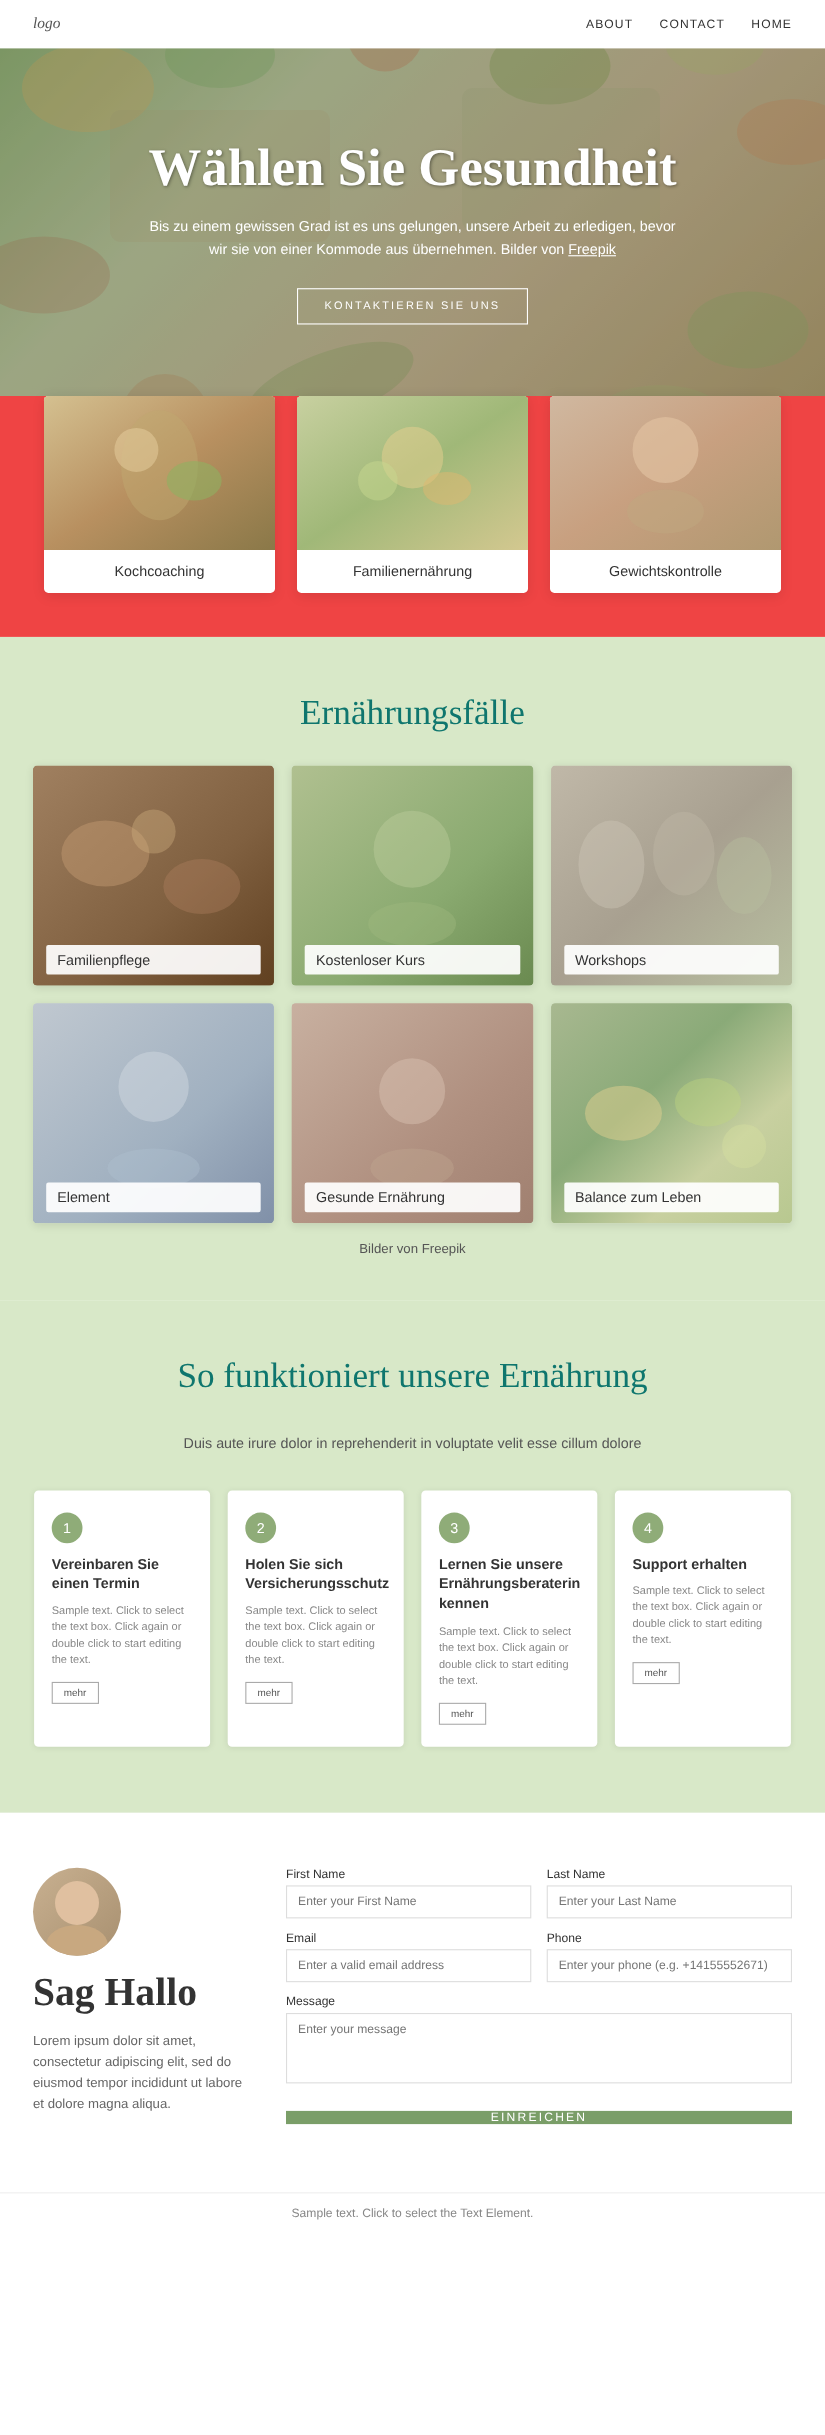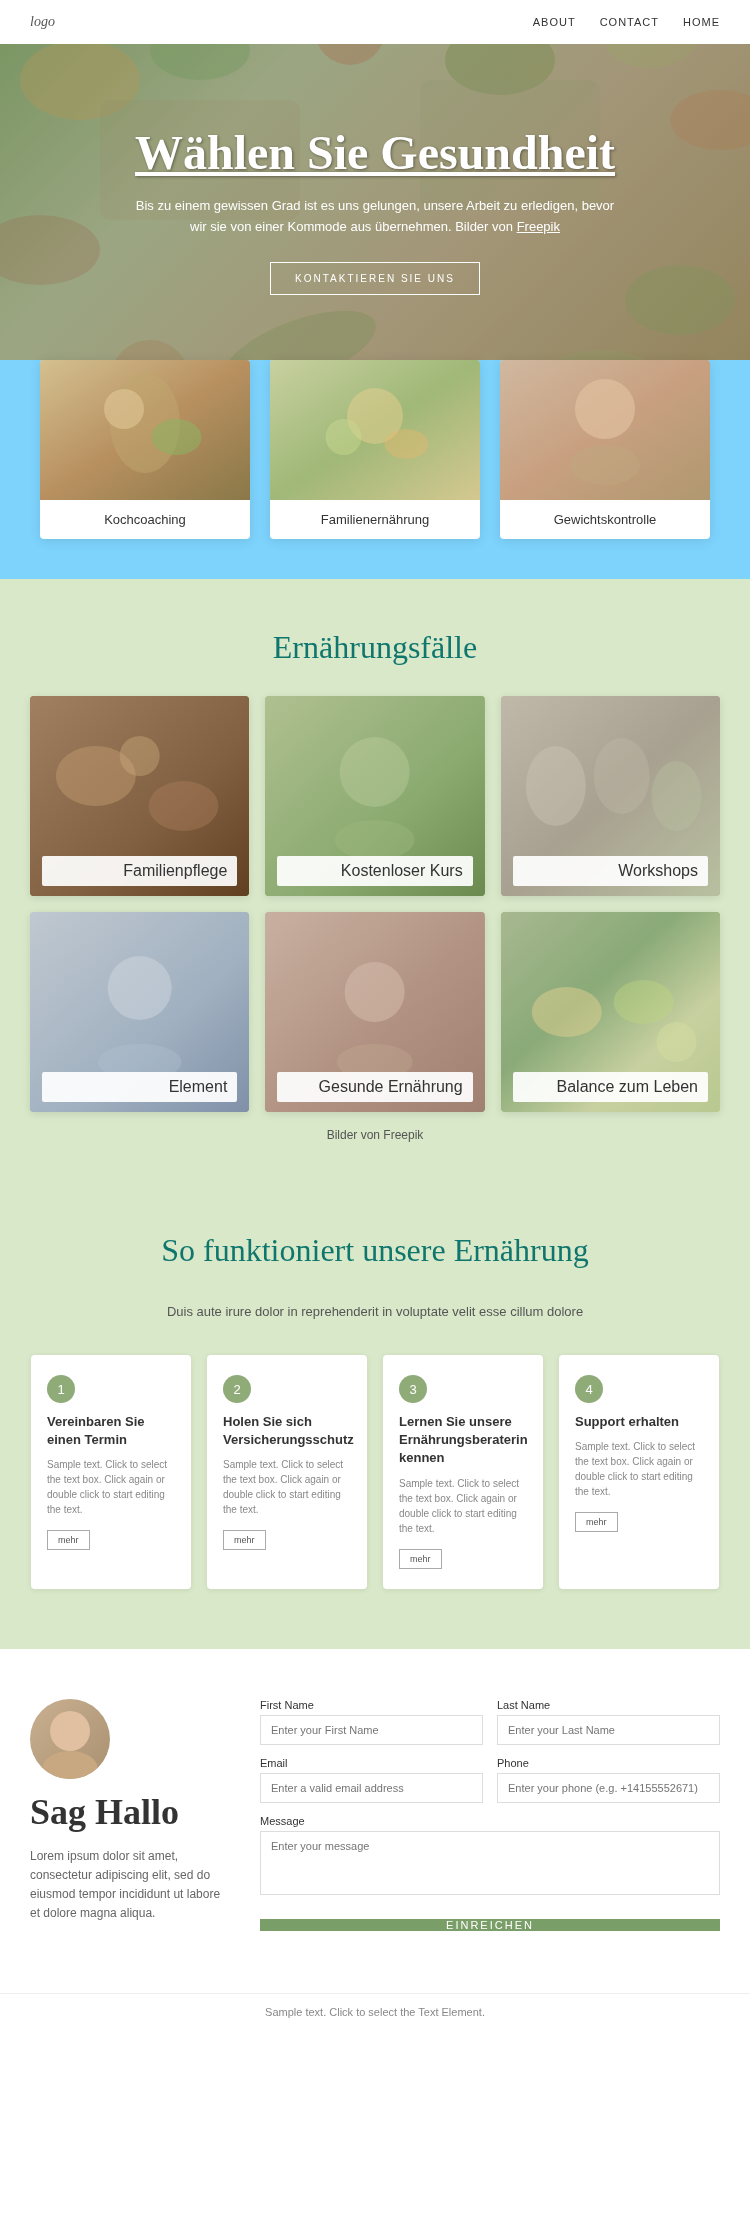--- a/index.html
+++ b/index.html
@@ -24,32 +24,32 @@
       background: linear-gradient(135deg, #8fbc6a 0%, #c8d8a0 30%, #d4c090 60%, #b8a060 100%);
       opacity: 0.85;
     }
     .hero-overlay {
       position: absolute; inset: 0;
       background: rgba(0,0,0,0.25);
     }
     .hero-content {
       position: relative; z-index: 2; text-align: center; color: #fff; padding: 0 60px;
     }
-    .hero-title { font-size: 48px; font-weight: bold; text-shadow: 1px 1px 3px rgba(0,0,0,0.4); margin-bottom: 16px; text-decoration: underline; }
+    .hero-title { font-size: 48px; font-weight: bold; text-shadow: 1px 1px 3px rgba(0,0,0,0.4); margin-bottom: 16px; }
     .hero-subtitle { font-size: 13px; line-height: 1.6; max-width: 480px; margin: 0 auto 24px; font-family: sans-serif; }
     .hero-subtitle a { color: #fff; text-decoration: underline; }
     .hero-btn {
       display: inline-block; border: 1.5px solid #fff; color: #fff;
       padding: 10px 24px; font-size: 10px; letter-spacing: 2px; text-transform: uppercase;
       font-family: sans-serif; cursor: pointer; background: transparent;
     }
 
     
     .cards-section {
-      background: #7dd3fc; padding: 0 30px 40px; margin-top: -60px; position: relative; z-index: 5;
+      background: #ef4444; padding: 0 30px 40px; margin-top: -60px; position: relative; z-index: 5;
     }
     .cards-row { display: flex; gap: 20px; justify-content: center; }
     .card {
       background: #fff; border-radius: 4px; overflow: hidden;
       box-shadow: 0 2px 12px rgba(0,0,0,0.1); flex: 1; max-width: 210px;
     }
     .card-img {
       width: 100%; height: 140px;
       background: #c8b89a;
       position: relative; overflow: hidden;
@@ -76,21 +76,21 @@
     .grid-card-bg { width: 100%; height: 100%; }
     .gc1 { background: linear-gradient(160deg, #a08060, #806040, #604020); }
     .gc2 { background: linear-gradient(160deg, #b0c090, #8aaa70, #6a8a50); }
     .gc3 { background: linear-gradient(160deg, #c0b8a8, #a8a090, #909080, #b8c0a0); }
     .gc4 { background: linear-gradient(160deg, #c0c8d0, #a0b0c0, #8090a8); }
     .gc5 { background: linear-gradient(160deg, #c8b0a0, #b09080, #a08070); }
     .gc6 { background: linear-gradient(160deg, #a8b890, #8aaa78, #c8d0a0, #b8c890); }
     .grid-card-label {
       position: absolute; bottom: 10px; left: 12px; right: 12px;
       background: rgba(255,255,255,0.92); border-radius: 2px;
-      padding: 6px 10px; font-size: 16px; text-align: right; color: #333; font-family: sans-serif;
+      padding: 6px 10px; font-size: 13px; text-align: left; color: #333; font-family: sans-serif;
     }
     .freepik-credit {
       text-align: center; margin-top: 16px; font-size: 12px; color: #555; font-family: sans-serif;
     }
 
     
     .how-section { background: #d8e8c8; padding: 50px 30px 60px; }
     .how-subtitle { text-align: center; font-size: 13px; color: #555; margin-bottom: 36px; font-family: sans-serif; margin-top: 35px; }
     .steps-row { display: flex; gap: 16px; justify-content: center; }
     .step-card {

